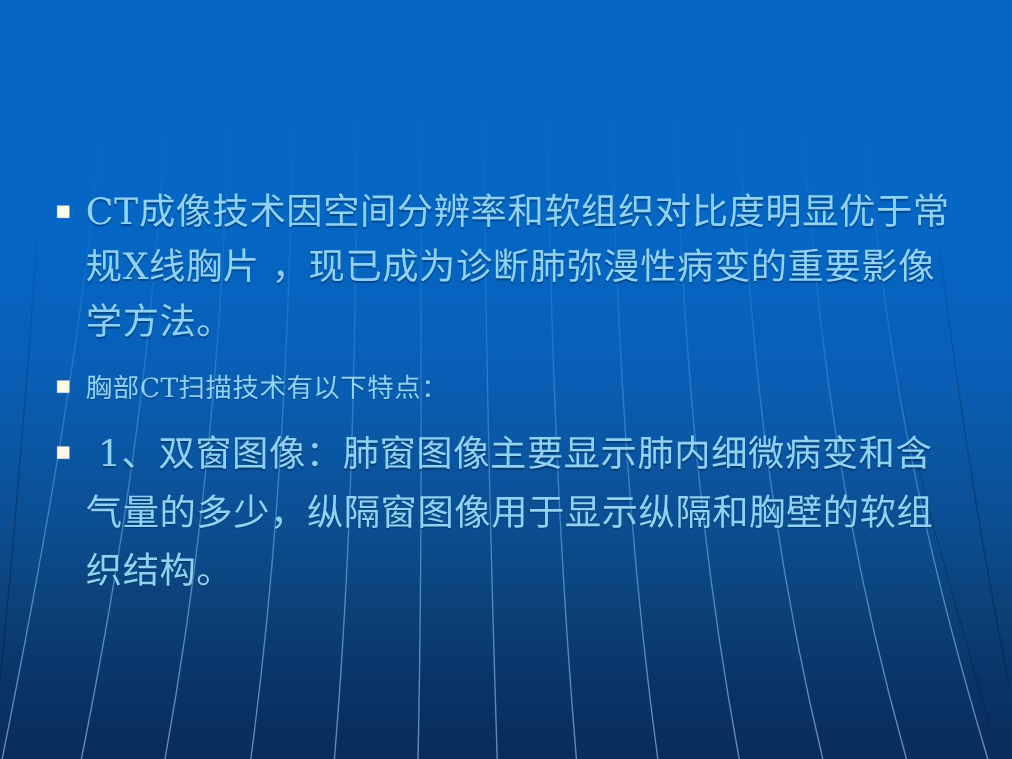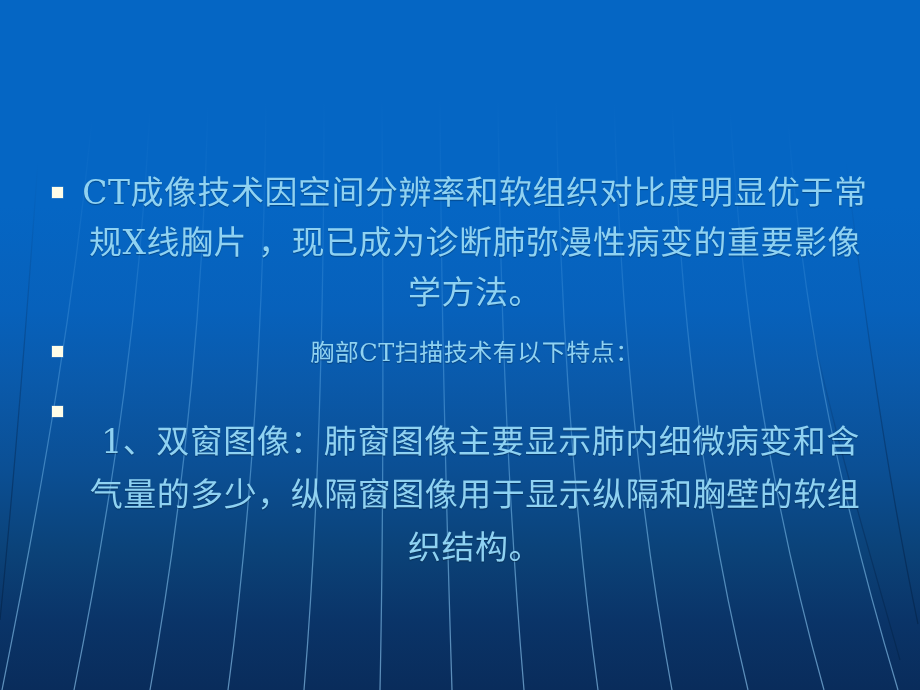--- a/index.html
+++ b/index.html
@@ -78,26 +78,25 @@
   .para {
     flex: 1 1 auto;
     color: #8fd2f2;
     font-family: "DejaVu Serif", "Liberation Serif", serif;
     font-size: 33px;
     line-height: 50px;
     letter-spacing: 0.5px;
     text-shadow: 0 1px 1px rgba(0,0,0,0.30);
     white-space: pre-wrap;
     word-break: break-all;
-    text-align: center;
   }
 
   #para-1 { font-size: 33px; line-height: 50px; }
   #para-2 { font-size: 24px; line-height: 50px; }
-  #para-3 { font-size: 33px; line-height: 53px; margin-top: 29px; }
+  #para-3 { font-size: 33px; line-height: 53px; }
 
   .row-2 { margin-top: 10px; }
   .row-3 { margin-top: 8px; }
   .row-2 .bullet-marker { margin-top: 18px; }
   .row-3 .bullet-marker { margin-top: 20px; }
 </style>
 </head>
 <body>
 
 <div id="slide">

